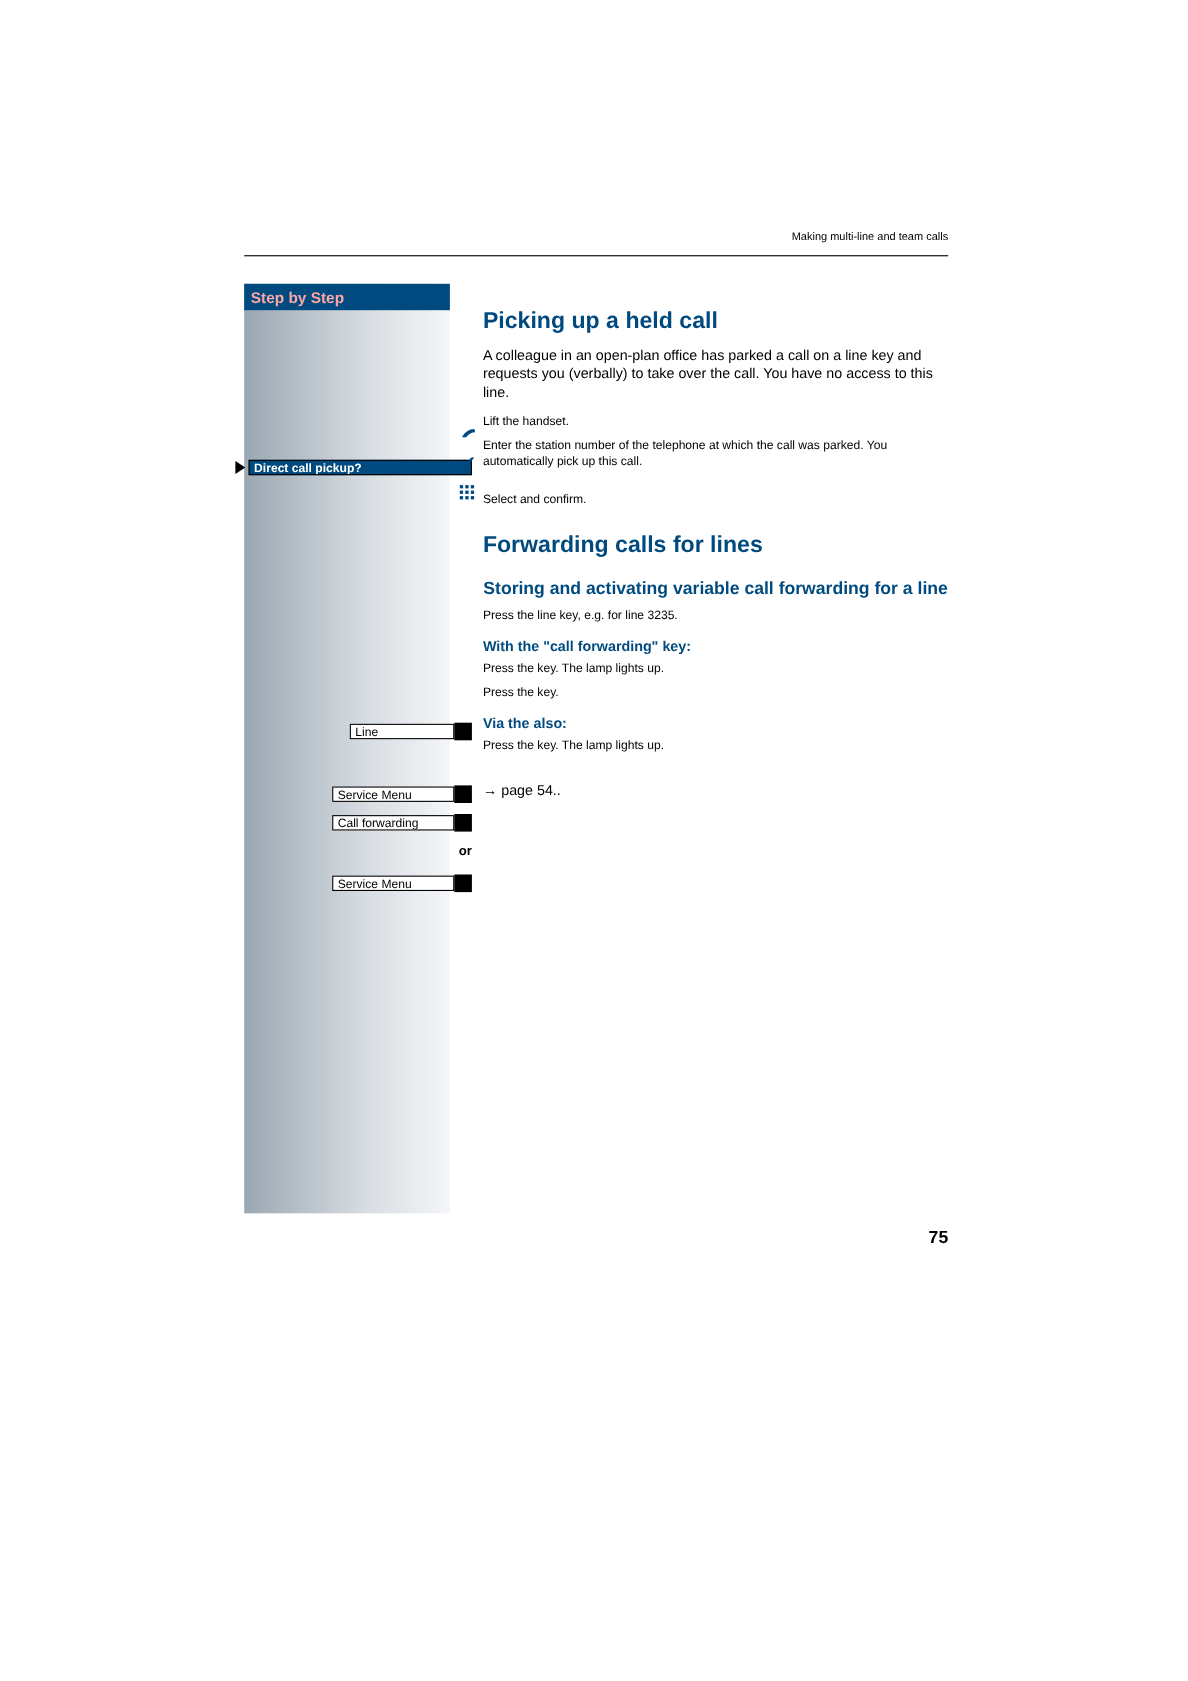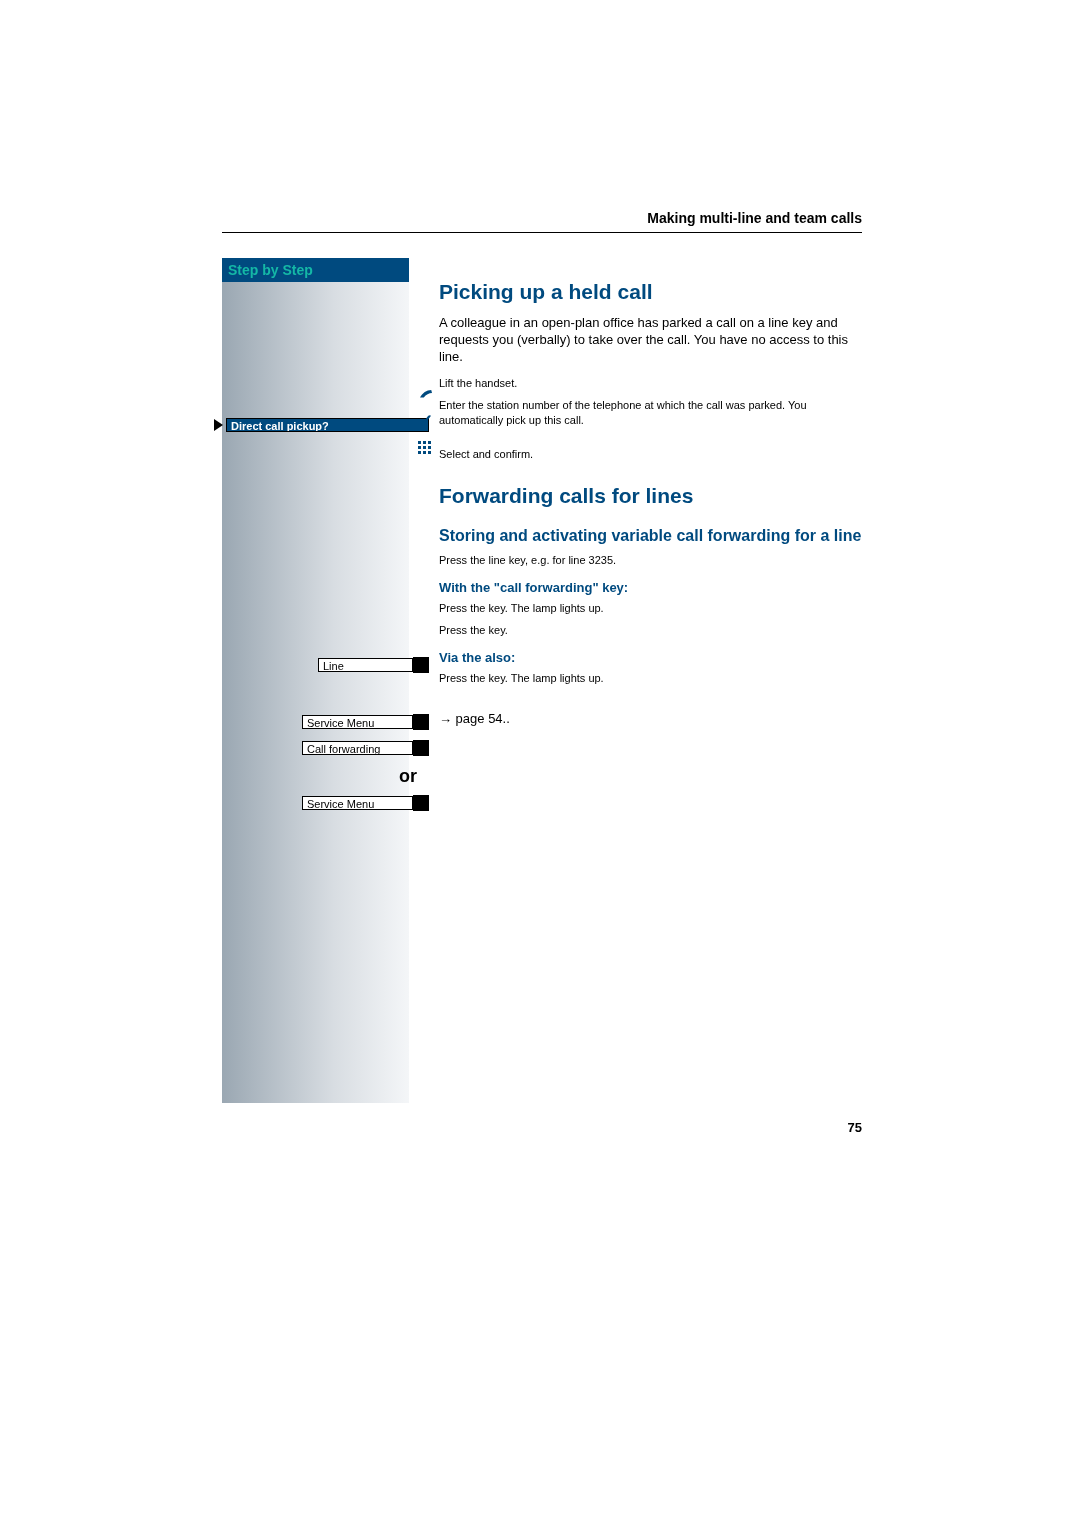--- a/index.html
+++ b/index.html
@@ -19,45 +19,45 @@
     position: absolute;
     left: 222px;
     right: 218px;
     top: 232px;
     border-top: 1px solid #000;
   }
   .running-head {
     position: absolute;
     right: 218px;
     top: 210px;
-    font-size: 14px;
-    font-weight: bold;
+    font-size: 10px;
+    font-weight: normal;
   }
   .page-number {
     position: absolute;
     right: 218px;
     bottom: 393px;
-    font-size: 13px;
+    font-size: 16px;
     font-weight: bold;
   }
   
   .sidebar {
     position: absolute;
     left: 222px;
     top: 258px;
     width: 187px;
     height: 845px;
     background: linear-gradient(to right, #9aa7b2 0%, #d8dde2 60%, #f4f6f8 100%);
   }
   .sidebar-header {
     position: absolute;
     left: 0; right: 0; top: 0;
     height: 24px;
     background: #004a7f;
-    color: #14b8a6;
+    color: #fca5a5;
     font-weight: bold;
     font-size: 14px;
     padding: 4px 6px 0 6px;
     box-sizing: border-box;
   }
   .sb-item {
     position: absolute;
     left: -8px;
     right: -20px;
     display: flex;
@@ -91,21 +91,22 @@
   .sb-lamp {
     width: 16px; height: 16px;
     background: #000;
     margin-left: 0;
     flex: 0 0 auto;
   }
   .sb-or {
     position: absolute;
     right: -20px;
     width: 30px;
-    font-size: 18px;
+    text-align: right;
+    font-size: 12px;
     font-weight: bold;
   }
   
   .gutter-icon {
     position: absolute;
     left: 417px;
     width: 18px;
     height: 18px;
     color: #004a7f;
   }
@@ -130,20 +131,21 @@
     font-size: 21px;
     margin: 22px 0 10px 0;
     line-height: 1.15;
   }
   .h3 {
     color: #004a7f;
     font-weight: bold;
     font-size: 16px;
     margin: 18px 0 8px 0;
     line-height: 1.2;
+    text-align: center;
   }
   .h4 {
     color: #004a7f;
     font-weight: bold;
     font-size: 13px;
     margin: 12px 0 6px 0;
   }
   p.body {
     font-size: 13px;
     line-height: 1.32;

